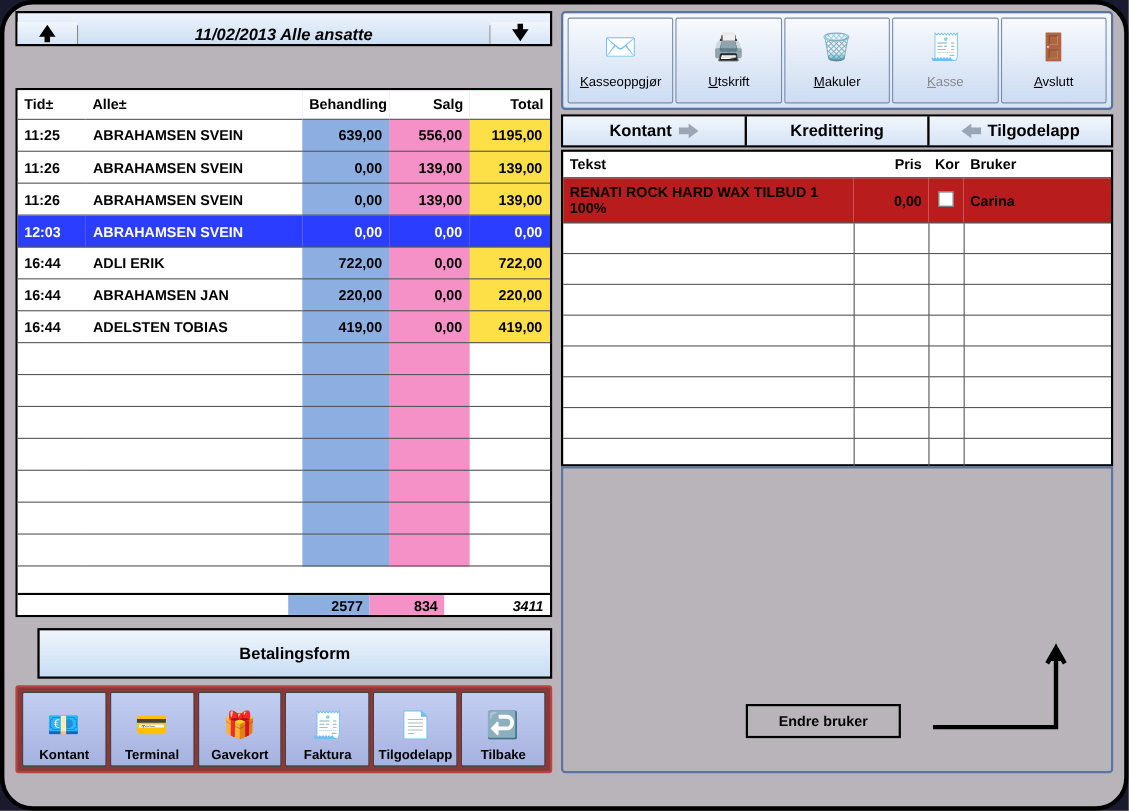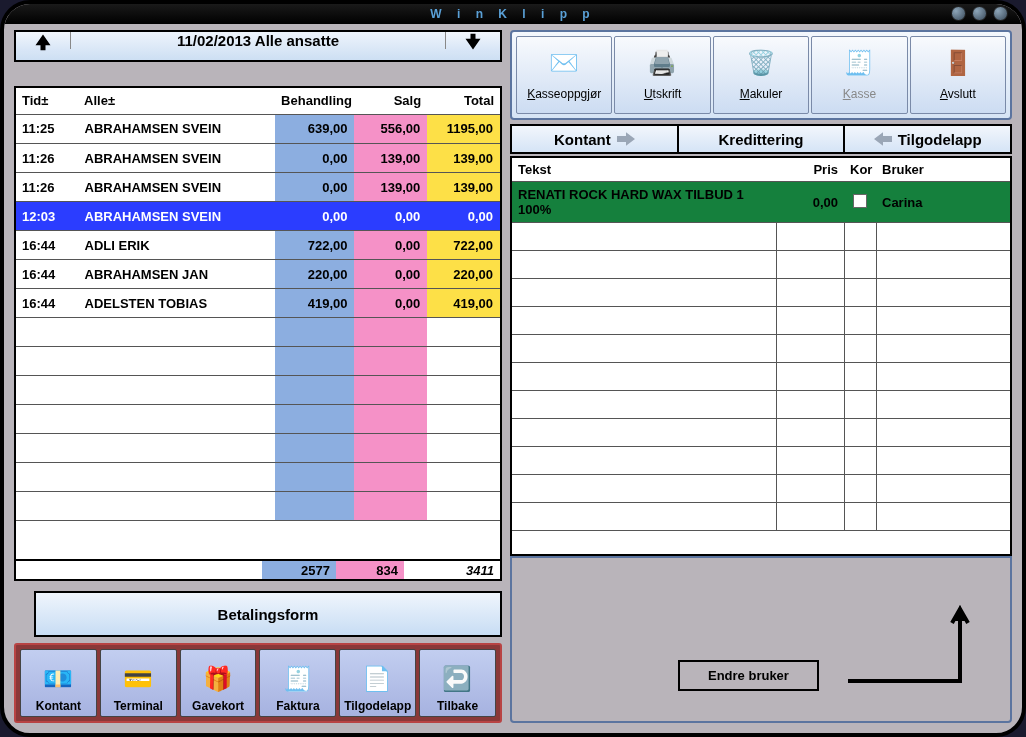--- a/index.html
+++ b/index.html
@@ -51,22 +51,23 @@
     display: flex;
     flex-direction: column;
   }
   .left-panel { width: 488px; }
   .right-panel { flex: 1; }
   .date-header {
     display: flex;
     height: 32px;
     border: 2px solid #000;
     background: linear-gradient(to bottom, #eef4fc, #cddff3);
-    align-items: flex-start;
-    margin-bottom: 2px;
+    align-items: flex-end;
+    margin-bottom: 16px;
+    font-style: italic;
   }
   .arrow-btn {
     width: 54px;
     display: flex;
     align-items: center;
     justify-content: center;
     background: linear-gradient(to bottom, #f2f6fc, #d5e4f6);
     cursor: pointer;
   }
   .arrow-btn svg { width: 20px; height: 20px; }
@@ -227,21 +228,21 @@
     font-size: 15px;
     background: linear-gradient(to bottom, #f2f6fc, #d5e4f6);
     cursor: pointer;
   }
   .pay-tab + .pay-tab { border-left: 2px solid #000; }
   .tab-arrow { width: 18px; height: 14px; }
 
   .line-table-wrap {
     border: 2px solid #000;
     background: #fff;
-    height: 400px;
+    height: 288px;
     display: flex;
     flex-direction: column;
   }
   .line-table { width: 100%; border-collapse: collapse; table-layout: fixed; }
   .line-table th {
     text-align: left;
     padding: 4px 6px;
     border-bottom: 1px solid #555;
     font-size: 13px;
     height: 22px;
@@ -249,21 +250,21 @@
   .lc-tekst { width: 264px; }
   .lc-pris { width: 68px; text-align: right !important; }
   .lc-kor { width: 32px; text-align: center !important; }
   .lc-bruker { }
   .line-body .lrow td {
     padding: 5px 6px;
     border-bottom: 1px solid #555;
     height: 28px;
     font-weight: bold;
   }
-  .lrow.pink td { background: #15803d; }
+  .lrow.pink td { background: #b91c1c; }
   .kor-box { width:14px; height:14px; border:1px solid #666; display:inline-block; background:#fff; }
 
   .bottom-annot {
     margin-top: 0;
     flex: 1;
     position: relative;
     border: 2px solid #5b749f;
     border-radius: 0 0 4px 4px;
     background: #b9b4ba;
   }
@@ -282,28 +283,20 @@
     left: 336px;
     width: 124px;
     height: 88px;
   }
 </style>
 </head>
 <body>
 
 <div class="app-window">
 
-  <div class="title-bar">
-    <span>W i n K l i p p</span>
-    <div class="title-bar-buttons">
-      <div class="title-circle"></div>
-      <div class="title-circle"></div>
-      <div class="title-circle"></div>
-    </div>
-  </div>
 
   <div class="content-area">
 
     <div class="left-panel">
       <div class="date-header">
         <div class="arrow-btn">
           <svg viewBox="0 0 24 24">
               <path d="M12 3 L21 16 L15 16 L15 22 L9 22 L9 16 L3 16 Z" fill="#000"></path>
             </svg>
         </div>

